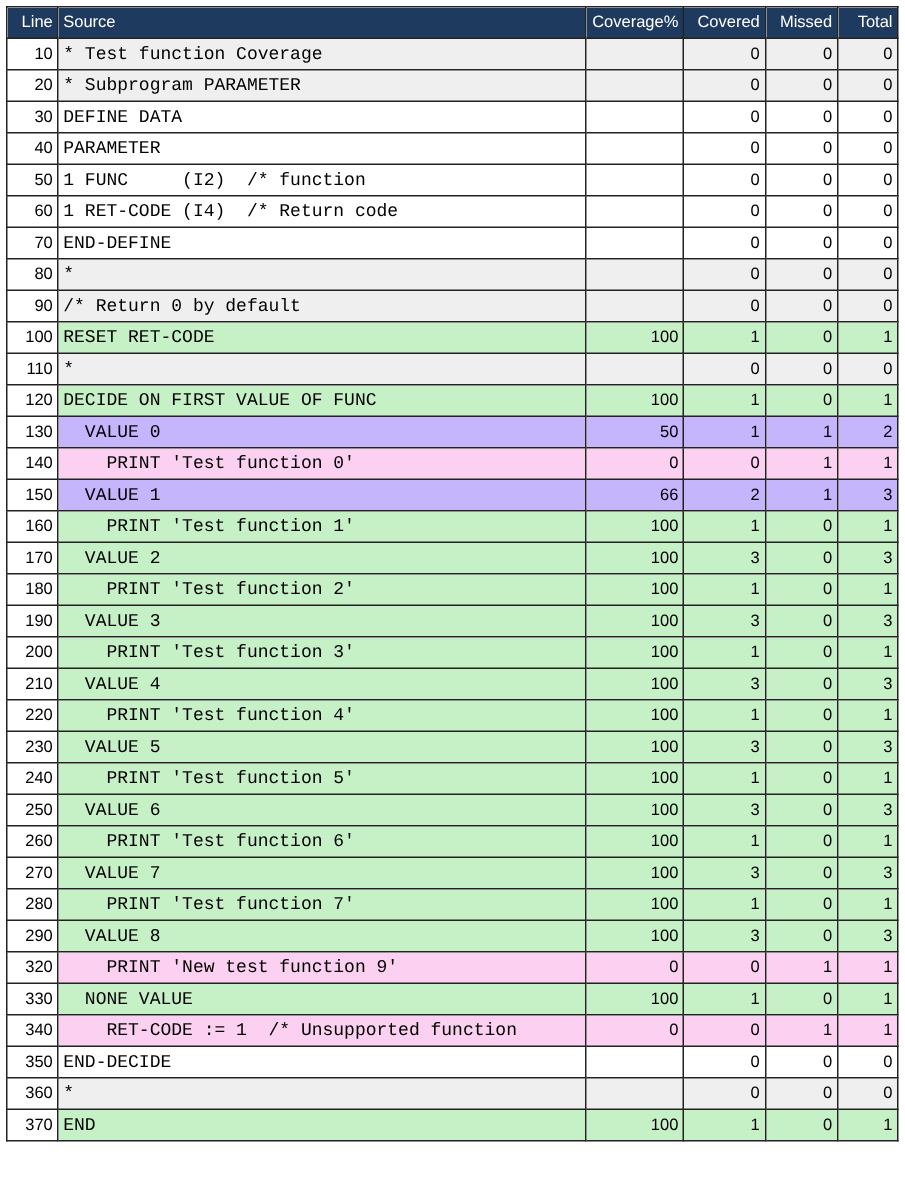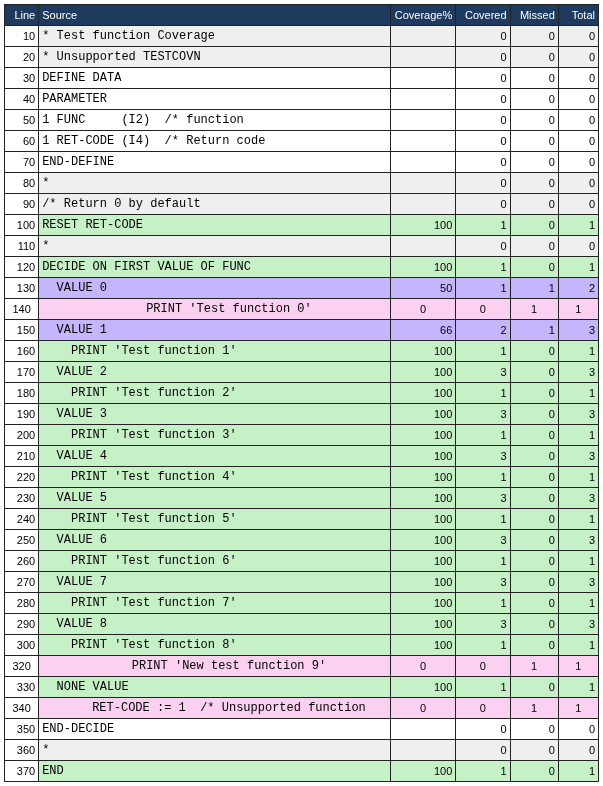--- a/index.html
+++ b/index.html
@@ -36,21 +36,21 @@
   col.line { width: 34px; }
   col.source { width: 350px; }
   col.cov { width: 65px; }
   col.covered { width: 54px; }
   col.missed { width: 48px; }
   col.total { width: 40px; }
   td.src { font-family: "Courier New", monospace; font-size: 12px; white-space: pre; margin-left: 28px; }
   tr.row-none td { background: #efefef; }
   tr.row-green td { background: #c6f0c6; }
   tr.row-yellow td { background: #c4b5fd; }
-  tr.row-pink td { background: #fbd0f0; text-align: center; }
+  tr.row-pink td { background: #fbd0f0; }
   tr td.line { background: #fff !important; color:#000; }
 </style>
 </head>
 <body>
 
 <table>
   <colgroup>
     <col class="line">
       <col class="source">
       <col class="cov">
@@ -72,21 +72,21 @@
       <tr class="row-none">
         <td class="num line">10</td>
         <td class="src">* Test function Coverage</td>
         <td class="num"></td>
         <td class="num">0</td>
         <td class="num">0</td>
         <td class="num">0</td>
       </tr>
       <tr class="row-none">
         <td class="num line">20</td>
-        <td class="src">* Unsupported TESTCOVN</td>
+        <td class="src">* Subprogram PARAMETER</td>
         <td class="num"></td>
         <td class="num">0</td>
         <td class="num">0</td>
         <td class="num">0</td>
       </tr>
       <tr class="row-white">
         <td class="num line">30</td>
         <td class="src">DEFINE DATA</td>
         <td class="num"></td>
         <td class="num">0</td>
@@ -294,28 +294,20 @@
         <td class="num">1</td>
       </tr>
       <tr class="row-green">
         <td class="num line">290</td>
         <td class="src">  VALUE 8</td>
         <td class="num">100</td>
         <td class="num">3</td>
         <td class="num">0</td>
         <td class="num">3</td>
       </tr>
-      <tr class="row-green">
-        <td class="num line">300</td>
-        <td class="src">    PRINT 'Test function 8'</td>
-        <td class="num">100</td>
-        <td class="num">1</td>
-        <td class="num">0</td>
-        <td class="num">1</td>
-      </tr>
       <tr class="row-pink">
         <td class="num line">320</td>
         <td class="src">    PRINT 'New test function 9'</td>
         <td class="num">0</td>
         <td class="num">0</td>
         <td class="num">1</td>
         <td class="num">1</td>
       </tr>
       <tr class="row-green">
         <td class="num line">330</td>

